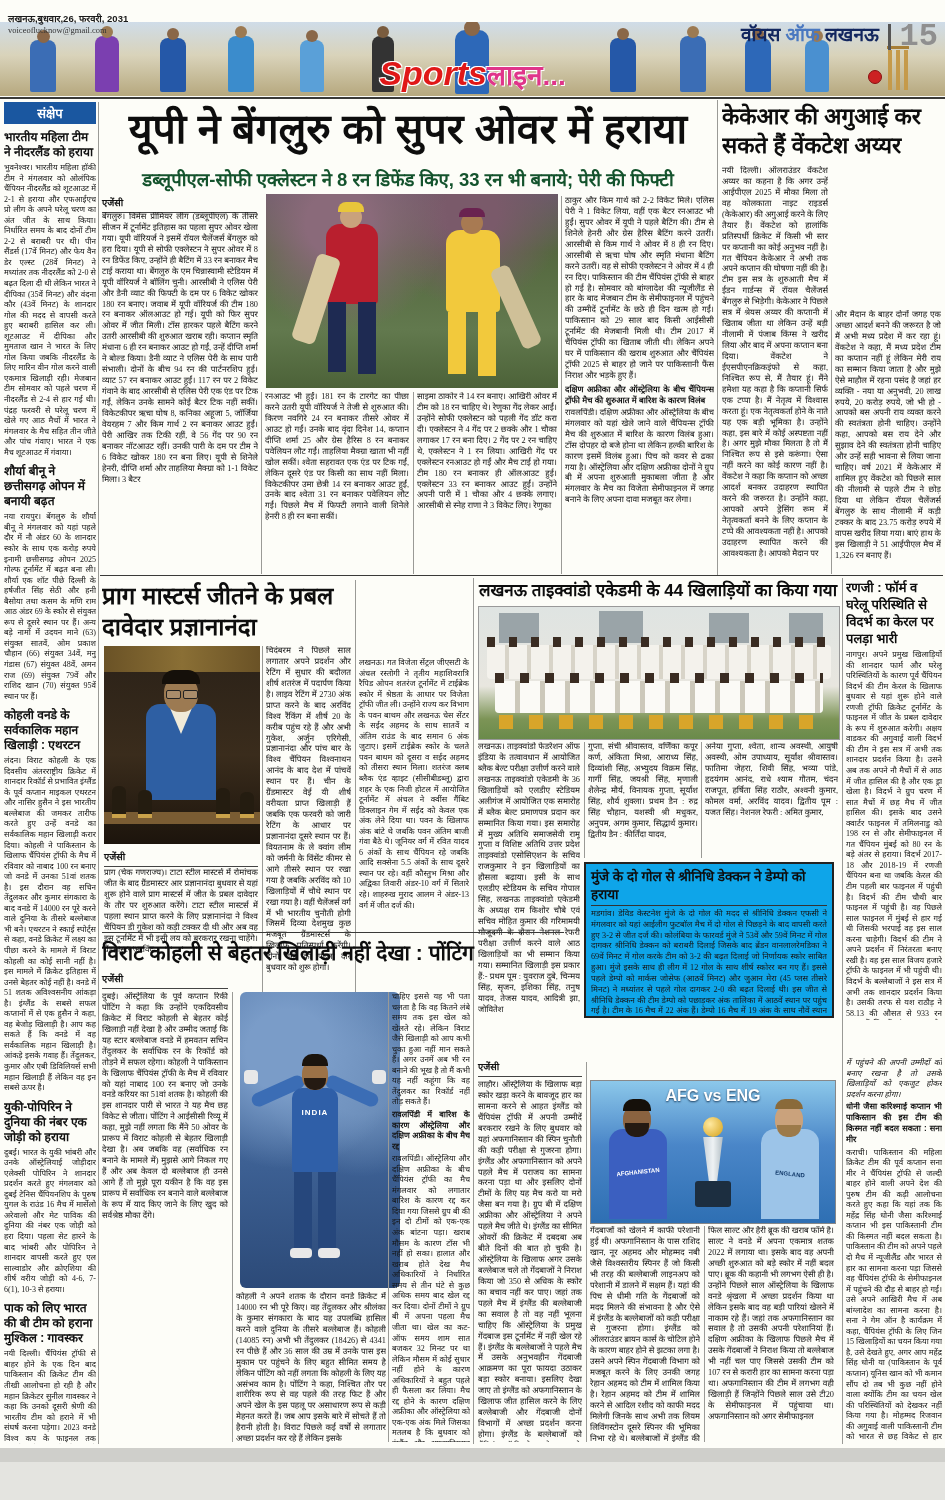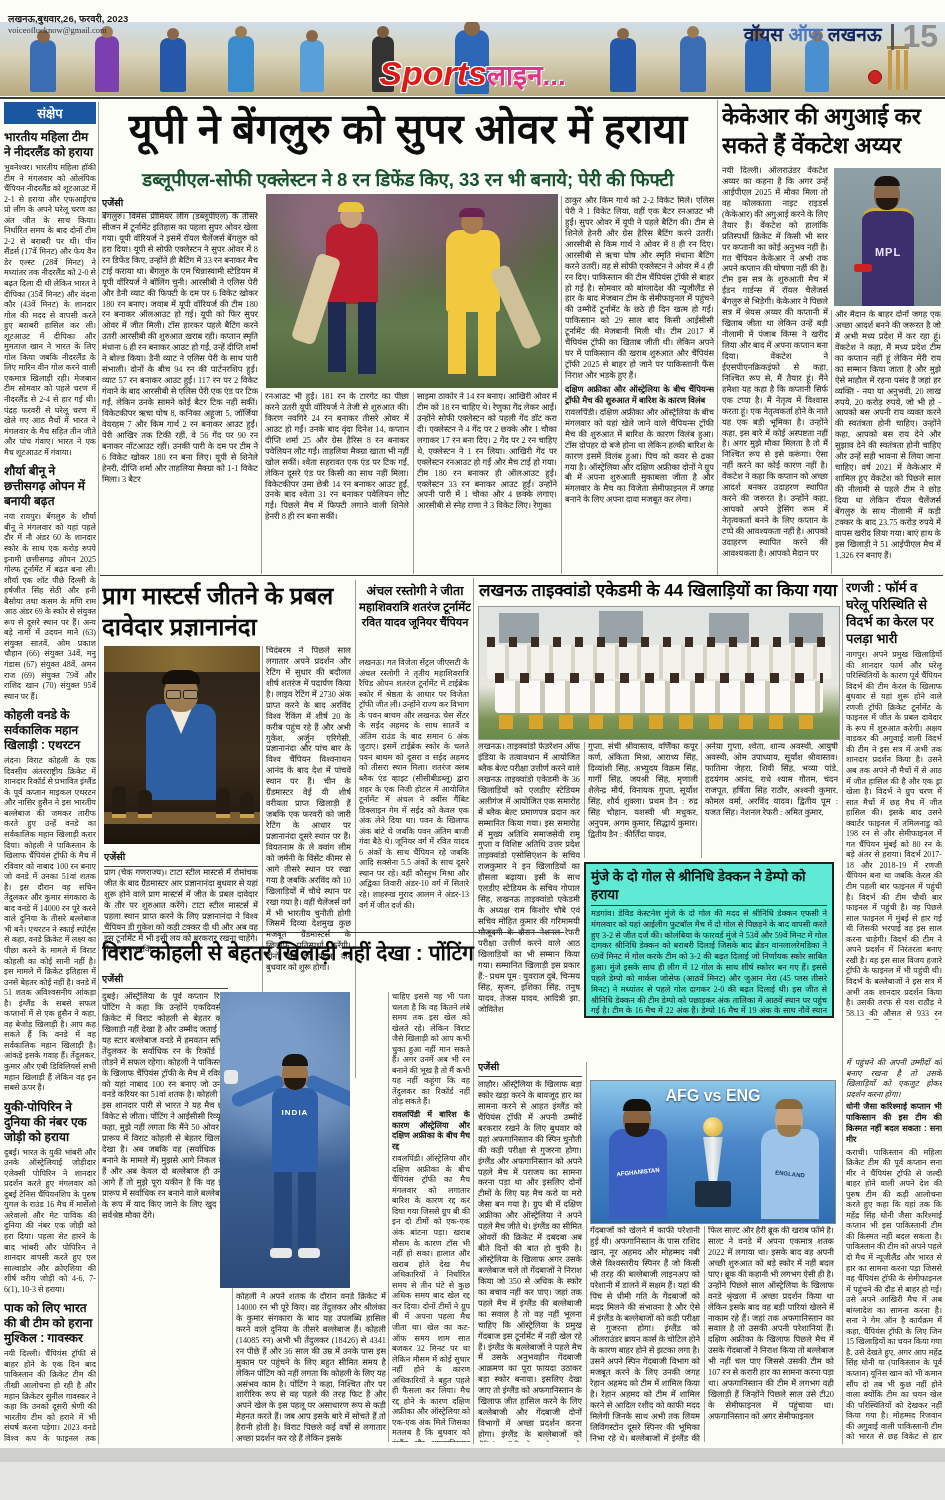--- a/index.html
+++ b/index.html
@@ -49,32 +49,32 @@
     <div class="s" style="left:896px;top:28px;width:4px;height:40px;background:#c59a4a;"></div>
     <div class="s" style="left:904px;top:28px;width:4px;height:40px;background:#c59a4a;"></div>
     <div class="s" style="left:887px;top:24px;width:22px;height:3px;background:#a87f35;"></div>
     <div class="s" style="left:868px;top:48px;width:12px;height:12px;border-radius:50%;background:#cc2222;border:1px solid #881111;"></div>
     <div class="s" style="left:0;top:32px;width:945px;text-align:center;font-family:'Liberation Sans',sans-serif;">
       <span style="font-size:34px;font-weight:700;font-style:italic;color:#e01818;text-shadow:-1px -1px 0 #fff,1px -1px 0 #fff,-1px 1px 0 #fff,1px 1px 0 #fff;">Sports</span><span style="font-size:28px;font-weight:700;color:#e0348a;text-shadow:-1px -1px 0 #fff,1px 1px 0 #fff;">लाइन...</span>
     </div>
   </div>
 
   <div class="abs" style="left:8px;top:12px;width:220px;z-index:3;">
-    <div style="font-family:'Liberation Sans',sans-serif;font-weight:700;font-size:9.5px;color:#1a1a1a;">लखनऊ,बुधवार,26, फरवरी, 2023</div>
+    <div style="font-family:'Liberation Sans',sans-serif;font-weight:700;font-size:9.5px;color:#1a1a1a;">लखनऊ,बुधवार,26, फरवरी, 2031</div>
     <div style="font-size:8.5px;color:#333;">voiceoflucknow@gmail.com</div>
   </div>
 
   <div class="abs" style="left:700px;top:18px;width:238px;z-index:3;text-align:right;font-family:'Liberation Sans',sans-serif;">
     <span style="font-size:19px;font-weight:700;color:#12265e;">
       <span>वॉयस</span>
       <span style="color:#4a78c0;">ऑफ</span>
       <span>लखनऊ</span>
     </span>
     <span class="s" style="position:static;display:inline-block;width:3px;height:26px;background:#555;vertical-align:middle;margin:0 4px;"></span>
-    <span style="font-size:32px;font-weight:700;color:#8f8f8f;vertical-align:middle;">15</span>
+    <span style="font-size:32px;font-weight:700;color:#8f8f8f;vertical-align:middle;font-family:Liberation Mono, monospace;">15</span>
   </div>
 
   <div class="abs rule-dark" style="left:0;top:97px;width:945px;height:2px;"></div>
 
   <div class="abs" style="left:4px;top:102px;width:92px;height:1342px;overflow:hidden;">
     <div style="background:#1a57a0;color:#fff;font-family:'Liberation Sans',sans-serif;font-weight:700;font-size:13px;text-align:center;padding:2px 0;">संक्षेप</div>
     <div>
       <div class="sb-art-title">भारतीय महिला टीम ने नीदरलैंड को हराया</div>
       <div class="body-txt" style="font-size:8px;">भुवनेश्वर। भारतीय महिला हॉकी टीम ने मंगलवार को ओलंपिक चैंपियन नीदरलैंड को शूटआउट में 2-1 से हराया और एफआईएच प्रो लीग के अपने घरेलू चरण का अंत जीत के साथ किया। निर्धारित समय के बाद दोनों टीम 2-2 से बराबरी पर थी। पीन सैंडर्स (17वें मिनट) और फेय वैन डेर एल्स्ट (28वें मिनट) ने मध्यांतर तक नीदरलैंड को 2-0 से बढ़त दिला दी थी लेकिन भारत ने दीपिका (35वें मिनट) और वंदना कौर (43वें मिनट) के शानदार गोल की मदद से वापसी करते हुए बराबरी हासिल कर ली। शूटआउट में दीपिका और मुमताज खान ने भारत के लिए गोल किया जबकि नीदरलैंड के लिए मारिन वीन गोल करने वाली एकमात्र खिलाड़ी रही। मेजबान टीम सोमवार को पहले चरण में नीदरलैंड से 2-4 से हार गई थी। पंद्रह फरवरी से घरेलू चरण में खेले गए आठ मैचों में भारत ने मंगलवार के मैच सहित तीन जीते और पांच गंवाए। भारत ने एक मैच शूटआउट में गंवाया।</div>
     </div>
@@ -125,28 +125,20 @@
   <div class="abs rule" style="left:561px;top:196px;width:1px;height:378px;"></div>
   <div class="abs" style="left:565px;top:196px;width:149px;height:378px;overflow:hidden;">
     <div class="body-txt">ठाकुर और किम गार्थ को 2-2 विकेट मिले। एलिस पेरी ने 1 विकेट लिया, वहीं एक बैटर रनआउट भी हुईं। सुपर ओवर में यूपी ने पहले बैटिंग की। टीम से शिनेले हेनरी और ग्रेस हैरिस बैटिंग करने उतरीं। आरसीबी से किम गार्थ ने ओवर में 8 ही रन दिए। आरसीबी से ऋचा घोष और स्मृति मंधाना बैटिंग करने उतरीं। वह से सोफी एक्लेस्टन ने ओवर में 4 ही रन दिए। पाकिस्तान की टीम चैंपियंस ट्रॉफी से बाहर हो गई है। सोमवार को बांग्लादेश की न्यूजीलैंड से हार के बाद मेजबान टीम के सेमीफाइनल में पहुंचने की उम्मीदें टूर्नामेंट के छठे ही दिन खत्म हो गईं। पाकिस्तान को 29 साल बाद किसी आईसीसी टूर्नामेंट की मेजबानी मिली थी। टीम 2017 में चैंपियंस ट्रॉफी का खिताब जीती थी। लेकिन अपने घर में पाकिस्तान की खराब शुरुआत और चैंपियंस ट्रॉफी 2025 से बाहर हो जाने पर पाकिस्तानी फैंस निराश और भड़के हुए हैं।</div>
     <div class="body-txt boldsub" style="margin:2px 0;">दक्षिण अफ्रीका और ऑस्ट्रेलिया के बीच चैंपियन्स ट्रॉफी मैच की शुरुआत में बारिश के कारण विलंब</div>
     <div class="body-txt">रावलपिंडी। दक्षिण अफ्रीका और ऑस्ट्रेलिया के बीच मंगलवार को यहां खेले जाने वाले चैंपियन्स ट्रॉफी मैच की शुरुआत में बारिश के कारण विलंब हुआ। टॉस दोपहर दो बजे होना था लेकिन हल्की बारिश के कारण इसमें विलंब हुआ। पिच को कवर से ढका गया है। ऑस्ट्रेलिया और दक्षिण अफ्रीका दोनों ने ग्रुप बी में अपना शुरुआती मुकाबला जीता है और मंगलवार के मैच का विजेता सेमीफाइनल में जगह बनाने के लिए अपना दावा मजबूत कर लेगा।</div>
   </div>
 
   <div class="abs rule" style="left:717px;top:100px;width:1px;height:476px;"></div>
 
   <div class="abs hd" style="left:722px;top:102px;width:219px;height:60px;font-size:22.5px;line-height:1.3;overflow:hidden;">केकेआर की अगुआई कर सकते हैं वेंकटेश अय्यर</div>
-  <div class="ph" style="left:834px;top:168px;width:107px;height:138px;background:linear-gradient(180deg,#8fa0a6 0%,#76888e 100%);">
-    <div class="s" style="left:28px;top:40px;width:52px;height:98px;background:#3d2f6e;border-radius:12px 12px 0 0;border-top:3px solid #d4af37;"></div>
-    <div class="s" style="left:40px;top:12px;width:26px;height:30px;border-radius:45%;background:#8a6748;"></div>
-    <div class="s" style="left:40px;top:8px;width:26px;height:10px;background:#1a1410;border-radius:10px 10px 0 0;"></div>
-    <div class="s" style="left:42px;top:30px;width:22px;height:12px;background:#241a12;border-radius:0 0 10px 10px;"></div>
-    <div class="s" style="left:28px;top:78px;width:52px;text-align:center;color:#e8e4ff;font-family:'Liberation Sans',sans-serif;font-weight:700;font-size:11px;letter-spacing:1px;">MPL</div>
-    <div class="s" style="left:20px;top:96px;width:18px;height:8px;background:#cc2222;border-radius:3px;"></div>
-  </div>
   <div class="abs body-txt" style="left:722px;top:166px;width:106px;height:408px;">नयी दिल्ली। ऑलराउंडर वेंकटेश अय्यर का कहना है कि अगर उन्हें आईपीएल 2025 में मौका मिला तो वह कोलकाता नाइट राइडर्स (केकेआर) की अगुआई करने के लिए तैयार हैं। वेंकटेश को हालांकि प्रतिस्पर्धी क्रिकेट में किसी भी स्तर पर कप्तानी का कोई अनुभव नहीं है। गत चैंपियन केकेआर ने अभी तक अपने कप्तान की घोषणा नहीं की है। टीम इस सत्र के शुरुआती मैच में ईडन गार्डन्स में रॉयल चैलेंजर्स बेंगलुरु से भिड़ेगी। केकेआर ने पिछले सत्र में श्रेयस अय्यर की कप्तानी में खिताब जीता था लेकिन उन्हें बड़ी नीलामी में पंजाब किंग्स ने खरीद लिया और बाद में अपना कप्तान बना दिया। वेंकटेश ने ईएसपीएनक्रिकइंफो से कहा, निश्चित रूप से, मैं तैयार हूं। मैंने हमेशा यह कहा है कि कप्तानी सिर्फ एक टप्पा है। मैं नेतृत्व में विश्वास करता हूं। एक नेतृत्वकर्ता होने के नाते यह एक बड़ी भूमिका है। उन्होंने कहा, इस बारे में कोई अस्पष्टता नहीं है। अगर मुझे मौका मिलता है तो मैं निश्चित रूप से इसे करूंगा। ऐसा नहीं करने का कोई कारण नहीं है। वेंकटेश ने कहा कि कप्तान को अच्छा आदर्श बनकर उदाहरण स्थापित करने की जरूरत है। उन्होंने कहा, आपको अपने ड्रेसिंग रूम में नेतृत्वकर्ता बनने के लिए कप्तान के टप्पे की आवश्यकता नहीं है। आपको उदाहरण स्थापित करने की आवश्यकता है। आपको मैदान पर</div>
   <div class="abs rule" style="left:831px;top:310px;width:1px;height:264px;"></div>
   <div class="abs body-txt" style="left:835px;top:310px;width:106px;height:264px;">और मैदान के बाहर दोनों जगह एक अच्छा आदर्श बनने की जरूरत है जो मैं अभी मध्य प्रदेश में कर रहा हूं। वेंकटेश ने कहा, मैं मध्य प्रदेश टीम का कप्तान नहीं हूं लेकिन मेरी राय का सम्मान किया जाता है और मुझे ऐसे माहौल में रहना पसंद है जहां हर व्यक्ति - नया या अनुभवी, 20 लाख रुपये, 20 करोड़ रुपये, जो भी हो - आपको बस अपनी राय व्यक्त करने की स्वतंत्रता होनी चाहिए। उन्होंने कहा, आपको बस राय देने और सुझाव देने की स्वतंत्रता होनी चाहिए और उन्हें सही भावना से लिया जाना चाहिए। वर्ष 2021 में केकेआर में शामिल हुए वेंकटेश को पिछले साल की नीलामी से पहले टीम ने छोड़ दिया था लेकिन रॉयल चैलेंजर्स बेंगलुरु के साथ नीलामी में कड़ी टक्कर के बाद 23.75 करोड़ रुपये में वापस खरीद लिया गया। बाएं हाथ के इस खिलाड़ी ने 51 आईपीएल मैच में 1,326 रन बनाए हैं।</div>
 
   <div class="abs rule-dark" style="left:100px;top:575px;width:843px;height:1px;"></div>
 
   <div class="abs hd" style="left:102px;top:580px;width:250px;height:62px;font-size:24px;line-height:1.3;overflow:hidden;">प्राग मास्टर्स जीतने के प्रबल दावेदार प्रज्ञानानंदा</div>
   <div class="ph" able="false" style="left:104px;top:646px;width:156px;height:198px;background:linear-gradient(180deg,#2a2118 0%,#3a2c1c 55%,#1c140c 100%);">
     <div class="s" style="left:0;top:0;width:156px;height:26px;background:linear-gradient(90deg,#6a5226,#8a6f35 50%,#6a5226);"></div>
     <div class="s" style="left:42px;top:58px;width:70px;height:96px;background:#2e5fa3;border-radius:14px 14px 0 0;"></div>
@@ -161,25 +153,20 @@
     <div class="s" style="left:112px;top:142px;width:14px;height:26px;background:#241c10;border-radius:6px 6px 0 0;border-bottom:4px solid #caa24a;"></div>
     <div class="s" style="left:136px;top:146px;width:14px;height:22px;background:#241c10;border-radius:6px 6px 0 0;border-bottom:4px solid #caa24a;"></div>
   </div>
   <div class="abs byline" style="left:104px;top:850px;width:154px;">एजेंसी</div>
   <div class="abs body-txt" style="left:104px;top:868px;width:154px;height:210px;">प्राग (चेक गणराज्य)। टाटा स्टील मास्टर्स में रोमांचक जीत के बाद ग्रैंडमास्टर आर प्रज्ञानानंदा बुधवार से यहां शुरू होने वाले प्राग मास्टर्स में जीत के प्रबल दावेदार के तौर पर शुरुआत करेंगे। टाटा स्टील मास्टर्स में पहला स्थान प्राप्त करने के लिए प्रज्ञानानंदा ने विश्व चैंपियन डी गुकेश को कड़ी टक्कर दी थी और अब वह इस टूर्नामेंट में भी इसी लय को बरकरार रखना चाहेंगे। ग्रैंडमास्टर अरविंद</div>
   <div class="abs rule" style="left:262px;top:646px;width:1px;height:432px;"></div>
   <div class="abs body-txt" style="left:266px;top:646px;width:85px;height:432px;">चिदंबरम ने पिछले साल लगातार अपने प्रदर्शन और रेटिंग में सुधार की बदौलत शीर्ष शतरंज में पदार्पण किया है। लाइव रेटिंग में 2730 अंक प्राप्त करने के बाद अरविंद विश्व रैंकिंग में शीर्ष 20 के करीब पहुंच रहे हैं और अभी गुकेश, अर्जुन एरिगेसी, प्रज्ञानानंदा और पांच बार के विश्व चैंपियन विश्वनाथन आनंद के बाद देश में पांचवें स्थान पर हैं। चीन के ग्रैंडमास्टर वेई यी शीर्ष वरीयता प्राप्त खिलाड़ी हैं जबकि एक फरवरी को जारी रेटिंग के आधार पर प्रज्ञानानंदा दूसरे स्थान पर हैं। वियतनाम के ले क्वांग लीम को जर्मनी के विंसेंट कीमर से आगे तीसरे स्थान पर रखा गया है जबकि अरविंद को 10 खिलाड़ियों में चौथे स्थान पर रखा गया है। वहीं चैलेंजर्स वर्ग में भी भारतीय चुनौती होगी जिसमें दिव्या देशमुख कुछ मजबूत ग्रैंडमास्टर्स के खिलाफ प्रतिस्पर्धा करेंगी। दोनों वर्गों का पहला दौर बुधवार को शुरू होगा।</div>
 
   <div class="abs rule" style="left:355px;top:580px;width:1px;height:498px;"></div>
 
-  <div class="abs center" style="left:359px;top:582px;width:112px;height:72px;overflow:hidden;">
-    <div class="hd" style="font-size:12.5px;">अंचल रस्तोगी ने जीता</div>
-    <div class="hd" style="font-size:11.5px;">महाशिवरात्रि शतरंज टूर्नामेंट</div>
-    <div class="hd" style="font-size:11px;">रवित यादव जूनियर चैंपियन</div>
-  </div>
   <div class="abs body-txt" style="left:359px;top:658px;width:110px;height:420px;font-size:8px;">लखनऊ। गत विजेता सेंट्रल जीएसटी के अंचल रस्तोगी ने तृतीय महाशिवरात्रि रैपिड ओपन शतरंज टूर्नामेंट में टाईब्रेक स्कोर में श्रेष्ठता के आधार पर विजेता ट्रॉफी जीत ली। उन्होंने राज्य कर विभाग के पवन बाथम और लखनऊ चेस सेंटर के सईद अहमद के साथ सातवें व अंतिम राउंड के बाद समान 6 अंक जुटाए। इसमें टाईब्रेक स्कोर के चलते पवन बाथम को दूसरा व सईद अहमद को तीसरा स्थान मिला। शतरंज क्लब ब्लैक एंड व्हाइट (सीसीबीडब्लू) द्वारा शहर के एक निजी होटल में आयोजित टूर्नामेंट में अंचल ने क्वींस गैंबिट डिक्लाइन गेम में सईद को केवल एक अंक लेने दिया था। पवन के खिलाफ अंक बांटे थे जबकि पवन अंतिम बाजी गंवा बैठे थे। जूनियर वर्ग में रवित यादव 6 अंकों के साथ चैंपियन रहे जबकि आदि सक्सेना 5.5 अंकों के साथ दूसरे स्थान पर रहे। वहीं कौस्तुभ मिश्रा और अद्विका तिवारी अंडर-10 वर्ग में सितारे रहे। शाहरुख मुराद आलम ने अंडर-13 वर्ग में जीत दर्ज की।</div>
 
   <div class="abs rule" style="left:473px;top:578px;width:1px;height:866px;"></div>
 
   <div class="abs hd center" style="left:478px;top:578px;width:360px;height:26px;font-size:17px;overflow:hidden;">लखनऊ ताइक्वांडो एकेडमी के 44 खिलाड़ियों का किया गया सम्मान</div>
   <div class="ph" style="left:478px;top:606px;width:360px;height:132px;background:linear-gradient(180deg,#dfe4e2 0%,#e8e6df 60%,#7c9456 85%,#6a8a4a 100%);border:1px solid #999;">
     <div class="s" style="left:20px;top:6px;width:40px;height:30px;background:#9aa4a8;"></div>
     <div class="s" style="left:120px;top:4px;width:44px;height:32px;background:#9aa4a8;"></div>
     <div class="s" style="left:230px;top:6px;width:40px;height:30px;background:#9aa4a8;"></div>
     <div class="s" style="left:310px;top:6px;width:34px;height:30px;background:#9aa4a8;"></div>
@@ -188,36 +175,36 @@
     <div class="s" style="left:16px;top:74px;width:328px;height:32px;background:repeating-linear-gradient(90deg,#fbfaf6 0 20px,#ccc8ba 20px 25px);border-radius:4px;"></div>
     <div class="s" style="left:16px;top:66px;width:328px;height:10px;background:repeating-linear-gradient(90deg,#3a2c22 0 9px,transparent 9px 25px);"></div>
     <div class="s" style="left:20px;top:108px;width:320px;height:14px;background:repeating-linear-gradient(90deg,#d8a52a 0 14px,transparent 14px 30px);"></div>
   </div>
   <div class="abs body-txt" style="left:478px;top:742px;width:102px;height:276px;">लखनऊ। ताइक्वांडो फेडरेशन ऑफ इंडिया के तत्वावधान में आयोजित ब्लैक बेल्ट परीक्षा उत्तीर्ण करने वाले लखनऊ ताइक्वांडो एकेडमी के 36 खिलाड़ियों को एलडीए स्टेडियम अलीगंज में आयोजित एक समारोह में ब्लैक बेल्ट प्रमाणपत्र प्रदान कर सम्मानित किया गया। इस समारोह में मुख्य अतिथि समाजसेवी रामू गुप्ता व विशिष्ट अतिथि उत्तर प्रदेश ताइक्वांडो एसोसिएशन के सचिव राजकुमार ने इन खिलाड़ियों का हौसला बढ़ाया। इसी के साथ एलडीए स्टेडियम के सचिव गोपाल सिंह, लखनऊ ताइक्वांडो एकेडमी के अध्यक्ष राम किशोर चौबे एवं सचिव मोहित कुमार की गरिमामयी मौजूदगी के दौरान नेशनल रेफरी परीक्षा उत्तीर्ण करने वाले आठ खिलाड़ियों का भी सम्मान किया गया। सम्मानित खिलाड़ी इस प्रकार हैं:- प्रथम पूम : युवराज दुबे, चिन्मय सिंह, सृजन, इशिका सिंह, तनुष यादव, तेजस यादव, आदित्री झा, जोवितेश</div>
   <div class="abs rule" style="left:584px;top:742px;width:1px;height:116px;"></div>
   <div class="abs body-txt" style="left:588px;top:742px;width:110px;height:116px;">गुप्ता, संची श्रीवास्तव, वर्णिका कपूर कर्ण, अंकिता मिश्रा, आराध्य सिंह, दिव्यांशी सिंह, अभ्युदय विक्रम सिंह, गार्गी सिंह, जयश्री सिंह, मृणाली शैलेन्द्र मौर्य, विनायक गुप्ता, सूर्यांश सिंह, शौर्य शुक्ला। प्रथम डैन : रुद्र सिंह चौहान, यशस्वी श्री मधुकर, अनुपम, अगम कुमार, सिद्धार्थ कुमार। द्वितीय डैन : कीर्तिंदा यादव,</div>
   <div class="abs rule" style="left:701px;top:742px;width:1px;height:116px;"></div>
   <div class="abs body-txt" style="left:705px;top:742px;width:133px;height:116px;">अनेया गुप्ता, श्वेता, शान्य अवस्थी, आयुषी अवस्थी, ओम उपाध्याय, सूर्यांश श्रीवास्तव। फातिमा जेहरा, शिवी सिंह, भव्या पांडे, हृदयंगम आनंद, राधे श्याम गौतम, चंदन राजपूत, हर्षिता सिंह राठौर, अश्वनी कुमार, कोमल वर्मा, अरविंद यादव। द्वितीय पूम : यजत सिंह। नेशनल रेफरी : अमित कुमार,</div>
 
-  <div class="abs" style="left:584px;top:862px;width:250px;height:156px;border:2px solid #222;background:#5eead4;box-sizing:border-box;padding:3px 5px;overflow:hidden;">
+  <div class="abs" style="left:584px;top:862px;width:250px;height:156px;border:2px solid #222;background:#0ea5e9;box-sizing:border-box;padding:3px 5px;overflow:hidden;">
     <div class="hd" style="font-size:13.5px;border-bottom:1px solid #333;padding-bottom:2px;margin-bottom:3px;">मुंजे के दो गोल से श्रीनिधि डेक्कन ने डेम्पो को हराया</div>
     <div class="body-txt" style="font-size:8.2px;">मडगांव। डेविड केस्टनेश मुंजे के दो गोल की मदद से श्रीनिधि डेक्कन एफसी ने मंगलवार को यहां आईलीग फुटबॉल मैच में दो गोल से पिछड़ने के बाद वापसी करते हुए 3-2 से जीत दर्ज की। कोलंबिया के फारवर्ड मुंजे ने 53वें और 59वें मिनट में गोल दागकर श्रीनिधि डेक्कन को बराबरी दिलाई जिसके बाद ब्रेंडन वानलालरेमडिका ने 69वें मिनट में गोल करके टीम को 3-2 की बढ़त दिलाई जो निर्णायक स्कोर साबित हुआ। मुंजे इसके साथ ही लीग में 12 गोल के साथ शीर्ष स्कोरर बन गए हैं। इससे पहले डेम्पो को मार्कस जोसेफ (आठवें मिनट) और जुआन मेरा (45 प्लस तीसरे मिनट) ने मध्यांतर से पहले गोल दागकर 2-0 की बढ़त दिलाई थी। इस जीत से श्रीनिधि डेक्कन की टीम डेम्पो को पछाड़कर अंक तालिका में आठवें स्थान पर पहुंच गई है। टीम के 16 मैच में 22 अंक हैं। डेम्पो 16 मैच में 19 अंक के साथ नौवें स्थान पर है।</div>
   </div>
 
   <div class="abs rule" style="left:842px;top:578px;width:1px;height:866px;"></div>
 
   <div class="abs hd" style="left:846px;top:580px;width:96px;height:66px;font-size:13px;line-height:1.3;overflow:hidden;">रणजी : फॉर्म व घरेलू परिस्थिति से विदर्भ का केरल पर पलड़ा भारी</div>
   <div class="abs body-txt" style="left:846px;top:650px;width:96px;height:370px;font-size:8px;">नागपुर। अपने प्रमुख खिलाड़ियों की शानदार फार्म और घरेलू परिस्थितियों के कारण पूर्व चैंपियन विदर्भ की टीम केरल के खिलाफ बुधवार से यहां शुरू होने वाले रणजी ट्रॉफी क्रिकेट टूर्नामेंट के फाइनल में जीत के प्रबल दावेदार के रूप में शुरुआत करेगी। अक्षय वाडकर की अगुवाई वाली विदर्भ की टीम ने इस सत्र में अभी तक शानदार प्रदर्शन किया है। उसने अब तक अपने नौ मैचों में से आठ में जीत हासिल की है और एक ड्रा खेला है। विदर्भ ने ग्रुप चरण में सात मैचों में छह मैच में जीत हासिल की। इसके बाद उसने क्वार्टर फाइनल में तमिलनाडु को 198 रन से और सेमीफाइनल में गत चैंपियन मुंबई को 80 रन के बड़े अंतर से हराया। विदर्भ 2017-18 और 2018-19 में रणजी चैंपियन बना था जबकि केरल की टीम पहली बार फाइनल में पहुंची है। विदर्भ की टीम चौथी बार फाइनल में पहुंची है। वह पिछले साल फाइनल में मुंबई से हार गई थी जिसकी भरपाई वह इस साल करना चाहेगी। विदर्भ की टीम ने अपने प्रदर्शन में निरंतरता बनाए रखी है। वह इस साल विजय हजारे ट्रॉफी के फाइनल में भी पहुंची थी। विदर्भ के बल्लेबाजों ने इस सत्र में अभी तक शानदार प्रदर्शन किया है। उसकी तरफ से यश राठौड़ ने 58.13 की औसत से 933 रन बनाए हैं जिसमें पांच शतक और तीन अर्धशतक शामिल हैं।</div>
 
   <div class="abs rule-dark" style="left:102px;top:932px;width:462px;height:1px;"></div>
   <div class="abs hd" style="left:102px;top:938px;width:462px;height:30px;font-size:21px;overflow:hidden;">विराट कोहली से बेहतर खिलाड़ी नहीं देखा : पोंटिंग</div>
   <div class="abs byline" style="left:102px;top:972px;width:126px;">एजेंसी</div>
   <div class="abs body-txt" style="left:102px;top:992px;width:126px;height:450px;">दुबई। ऑस्ट्रेलिया के पूर्व कप्तान रिकी पोंटिंग ने कहा कि उन्होंने एकदिवसीय क्रिकेट में विराट कोहली से बेहतर कोई खिलाड़ी नहीं देखा है और उम्मीद जताई कि यह स्टार बल्लेबाज वनडे में हमवतन सचिन तेंदुलकर के सर्वाधिक रन के रिकॉर्ड को तोड़ने में सफल रहेगा। कोहली ने पाकिस्तान के खिलाफ चैंपियंस ट्रॉफी के मैच में रविवार को यहां नाबाद 100 रन बनाए जो उनके वनडे करियर का 51वां शतक है। कोहली की इस शानदार पारी से भारत ने यह मैच छह विकेट से जीता। पोंटिंग ने आईसीसी रिव्यू में कहा, मुझे नहीं लगता कि मैंने 50 ओवर के प्रारूप में विराट कोहली से बेहतर खिलाड़ी देखा है। अब जबकि वह (सर्वाधिक रन बनाने के मामले में) मुझसे आगे निकल गए हैं और अब केवल दो बल्लेबाज ही उनसे आगे हैं तो मुझे पूरा यकीन है कि वह इस प्रारूप में सर्वाधिक रन बनाने वाले बल्लेबाज के रूप में याद किए जाने के लिए खुद को सर्वश्रेष्ठ मौका देंगे।</div>
   <div class="abs rule" style="left:232px;top:992px;width:1px;height:450px;"></div>
-  <div class="ph" style="left:220px;top:992px;width:130px;height:296px;background:radial-gradient(circle at 30% 20%,#7a9cc8 0 16%,transparent 45%),radial-gradient(circle at 75% 30%,#6a8cb8 0 14%,transparent 40%),linear-gradient(180deg,#5a7fb0 0%,#3c5f92 60%,#2c4a78 100%);">
+  <div class="ph" style="left:240px;top:992px;width:160px;height:296px;background:radial-gradient(circle at 30% 20%,#7a9cc8 0 16%,transparent 45%),radial-gradient(circle at 75% 30%,#6a8cb8 0 14%,transparent 40%),linear-gradient(180deg,#5a7fb0 0%,#3c5f92 60%,#2c4a78 100%);border-radius:6px;">
     <div class="s" style="left:10px;top:92px;width:56px;height:14px;background:#3b6db5;border-radius:8px;transform:rotate(-24deg);"></div>
     <div class="s" style="left:84px;top:92px;width:56px;height:14px;background:#3b6db5;border-radius:8px;transform:rotate(24deg);"></div>
     <div class="s" style="left:4px;top:78px;width:14px;height:14px;border-radius:4px;background:#e8e8e8;"></div>
     <div class="s" style="left:132px;top:78px;width:14px;height:14px;border-radius:4px;background:#e8e8e8;"></div>
     <div class="s" style="left:52px;top:96px;width:46px;height:84px;background:#2f5fa8;border-radius:10px 10px 2px 2px;"></div>
     <div class="s" style="left:52px;top:116px;width:46px;text-align:center;color:#fff;font-family:'Liberation Sans',sans-serif;font-weight:700;font-size:8px;letter-spacing:1px;">INDIA</div>
     <div class="s" style="left:62px;top:68px;width:26px;height:30px;border-radius:45%;background:#9c7247;"></div>
     <div class="s" style="left:62px;top:62px;width:26px;height:12px;background:#1a140e;border-radius:10px 10px 0 0;"></div>
     <div class="s" style="left:64px;top:86px;width:22px;height:12px;background:#241a12;border-radius:0 0 10px 10px;"></div>
     <div class="s" style="left:54px;top:180px;width:18px;height:76px;background:#26477c;"></div>

